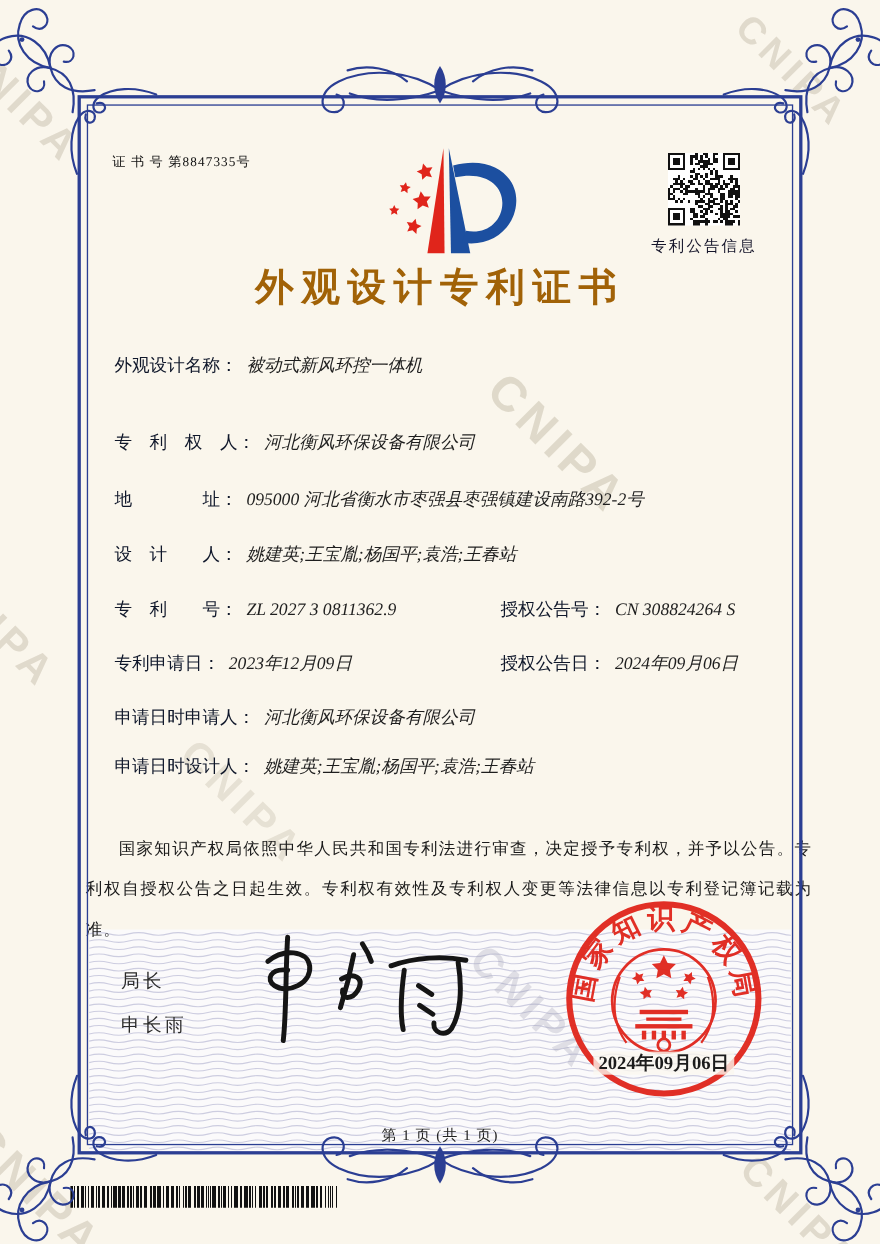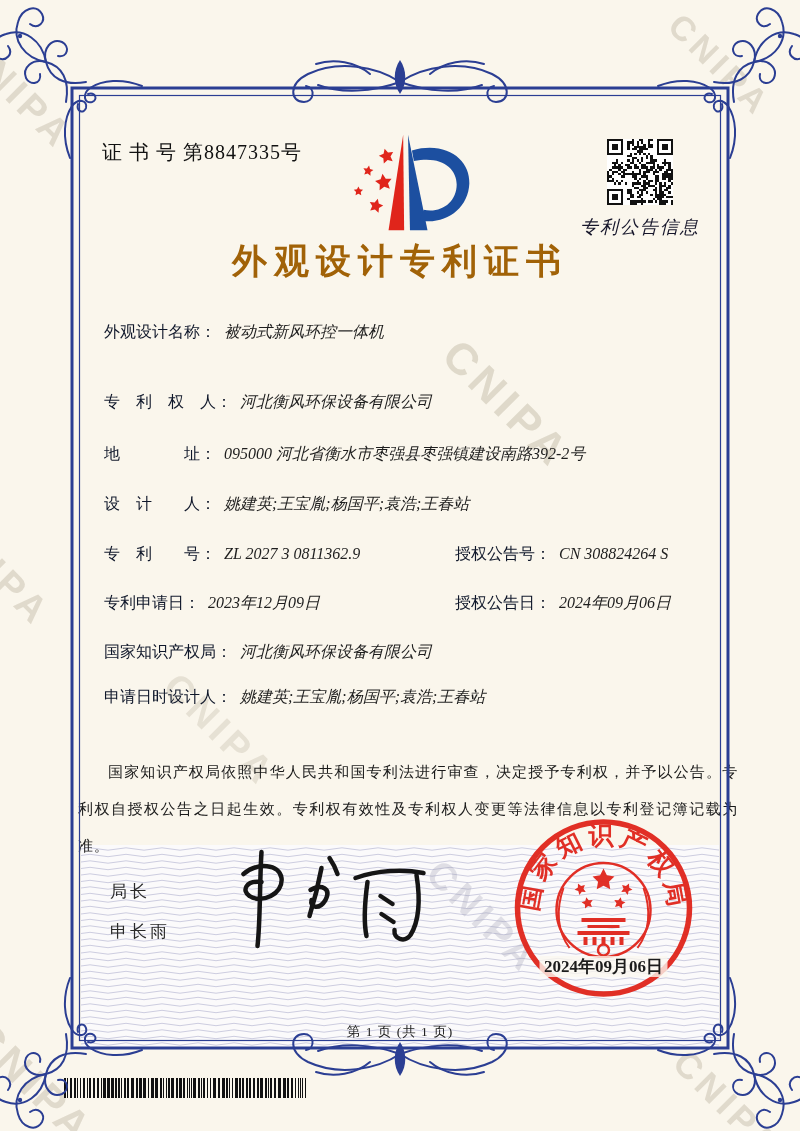--- a/index.html
+++ b/index.html
@@ -4,25 +4,25 @@
 <style>
   html,body{margin:0;padding:0;background:#e8e4d8;}
   .page{position:relative;width:800px;height:1131px;background:#faf6ec;overflow:hidden;
         font-family:"Liberation Serif",serif;}
   .wm{position:absolute;font:700 38px "Liberation Sans",sans-serif;letter-spacing:5px;
       color:rgba(173,162,140,.33);transform:rotate(45deg);transform-origin:0 0;
       white-space:nowrap;z-index:1;}
   .band{position:absolute;left:81px;top:845px;width:638px;height:202px;
         background:rgba(250,250,253,.88);z-index:2;}
   .frame{position:absolute;left:0;top:0;z-index:5;pointer-events:none;}
-  .certno{position:absolute;left:102px;top:139px;font-size:20px;color:#111;letter-spacing:1px;z-index:4;text-align:center;}
+  .certno{position:absolute;left:102px;top:139px;font-size:12px;color:#111;letter-spacing:1px;z-index:4;text-align:center;}
   .logo{position:absolute;left:336px;top:129px;z-index:4;}
   .qr{position:absolute;left:607px;top:139px;z-index:4;}
   .qrcap{position:absolute;left:570px;top:215px;width:140px;text-align:center;
-         font-size:18px;letter-spacing:2px;color:#15152a;z-index:4;font-style:italic;}
+         font-size:14px;letter-spacing:2px;color:#15152a;z-index:4;}
   .title{position:absolute;left:0;top:238px;width:800px;text-align:center;
          font-size:35px;font-weight:700;letter-spacing:7px;color:#a16207;z-index:4;}
   .row{position:absolute;left:104px;font-size:16px;color:#1e1e1e;white-space:nowrap;z-index:4;}
   .row .lbl{color:#0f172a;}
   .row .val{margin-left:8px;font-style:italic;}
   .r-name{top:322px}.r-pat{top:392px}.r-addr{top:444px}.r-des{top:494px}
   .r-pno{top:544px}.r-gno{top:544px;left:455px}
   .r-fd{top:593px}.r-gd{top:593px;left:455px}
   .r-app{top:642px}.r-dsg{top:687px}
   .statement{position:absolute;left:78px;top:754px;width:660px;font-size:15px;
@@ -459,21 +459,21 @@
   <div class="row r-gno">
     <span class="lbl">授权公告号：</span><span class="val">CN 308824264 S</span>
   </div>
   <div class="row r-fd">
     <span class="lbl">专利申请日：</span><span class="val">2023年12月09日</span>
   </div>
   <div class="row r-gd">
     <span class="lbl">授权公告日：</span><span class="val">2024年09月06日</span>
   </div>
   <div class="row r-app">
-    <span class="lbl">国家知识产权局：</span><span class="val">河北衡风环保设备有限公司</span>
+    <span class="lbl">申请日时申请人：</span><span class="val">河北衡风环保设备有限公司</span>
   </div>
   <div class="row r-dsg">
     <span class="lbl">申请日时设计人：</span><span class="val">姚建英;王宝胤;杨国平;袁浩;王春站</span>
   </div>
 
   <p class="statement">国家知识产权局依照中华人民共和国专利法进行审查，决定授予专利权，并予以公告。专利权自授权公告之日起生效。专利权有效性及专利权人变更等法律信息以专利登记簿记载为准。</p>
 
   <div class="sig-title">局长</div>
   <div class="sig-name">申长雨</div>
   <svg class="sig" width="225" height="110" viewBox="0 0 220 110" fill="none" stroke="#151515" stroke-width="4.5" stroke-linecap="round">

